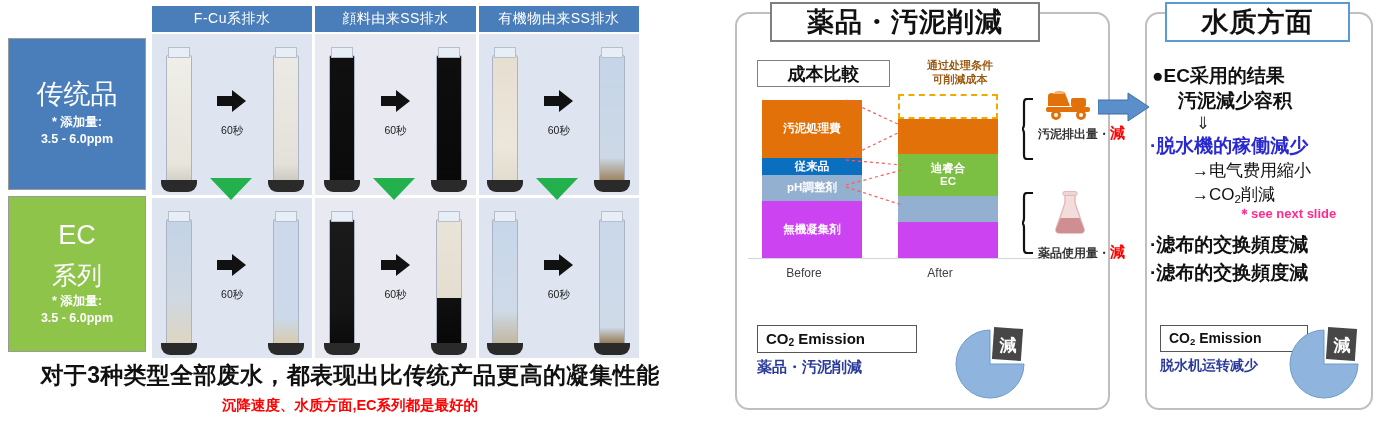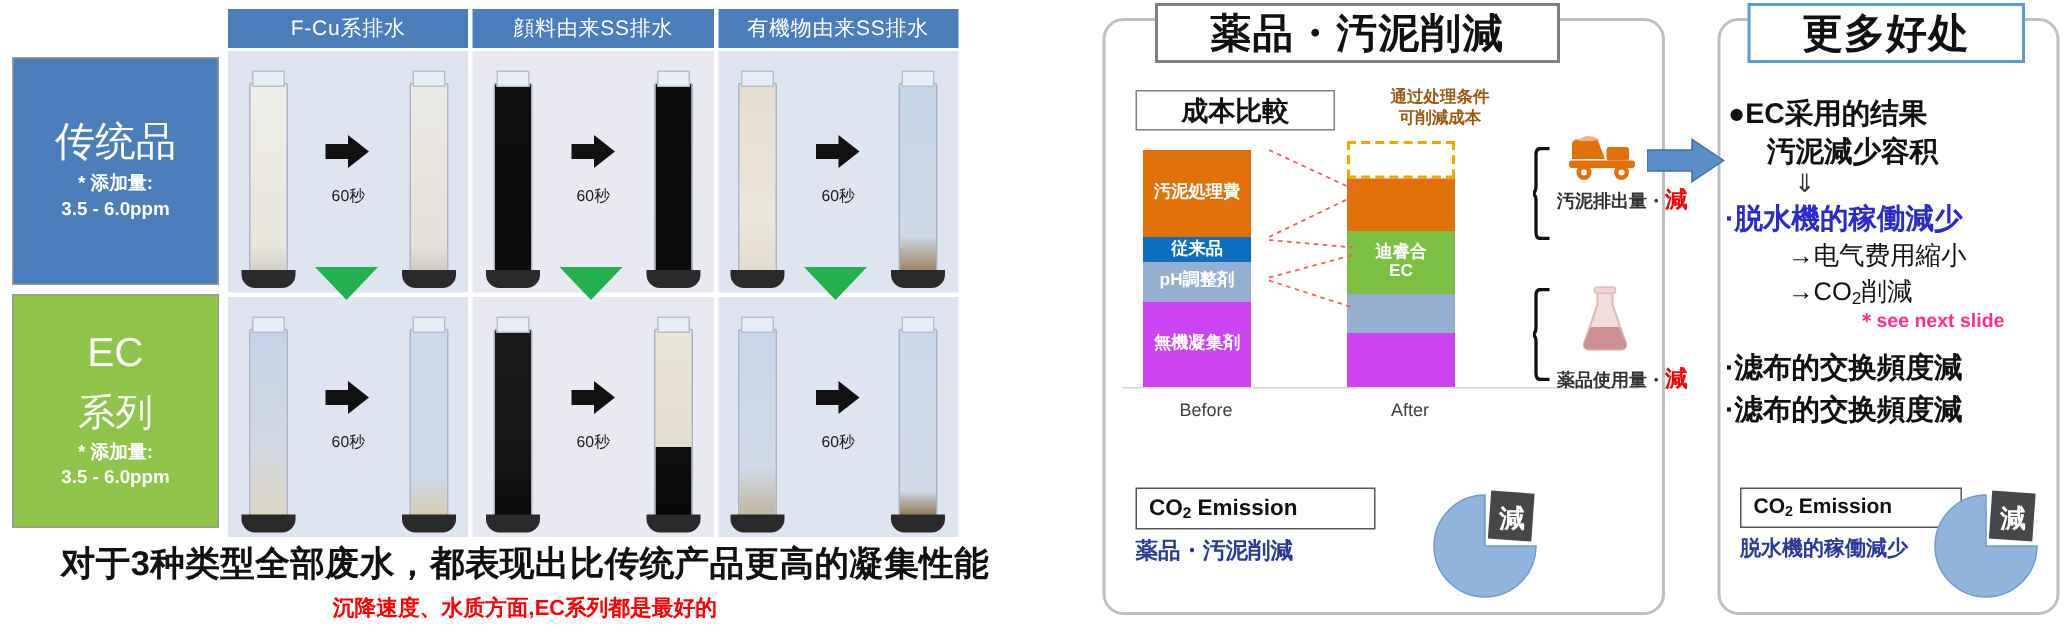--- a/index.html
+++ b/index.html
@@ -79,21 +79,21 @@
     position:absolute;background:#fff;border:1.5px solid #7f7f7f;
     display:flex;align-items:center;justify-content:center;
     font-weight:bold;box-sizing:border-box;
   }
   .costcmp{left:757px;top:60px;width:133px;height:27px;font-size:18px;color:#111;}
 
   .annot{position:absolute;left:900px;top:58px;width:120px;text-align:center;font-size:11px;line-height:1.3;color:#9a5a12;font-weight:bold;}
 
   
   .baseline{position:absolute;left:748px;top:258px;width:345px;height:1px;background:#d5d5d5;}
-  .bar{position:absolute;width:72px;}
+  .bar{position:absolute;width:100px;}
   .barBefore{left:762px;}
   .barAfter{left:898px;}
   .seg{width:100%;box-sizing:border-box;display:flex;align-items:center;justify-content:center;color:#fff;font-size:11.5px;font-weight:bold;line-height:1.15;text-align:center;}
   .seg.dashed{background:#fff;border:2px dashed #f2a900;}
   .axlabel{position:absolute;top:266px;width:84px;text-align:center;font-size:12px;color:#404040;}
   .axBefore{left:762px;}
   .axAfter{left:898px;}
 
   .leader{position:absolute;left:846px;top:95px;width:56px;height:165px;pointer-events:none;}
 
@@ -381,40 +381,40 @@
   </div>
   <div class="co2sub" style="left:757px;top:358px;">薬品・汚泥削減</div>
 
   <svg class="pie" style="left:950px;top:322px;" width="90" height="80" viewBox="0 0 90 80">
     <path d="M40 42 L40 8 A34 34 0 1 0 74 42 L40 42 Z" fill="#8fb4dd" stroke="#6f9bcb" stroke-width="1"></path>
     <path d="M43 6 L72 6 L72 38 L43 38 Z" fill="#474747" transform="rotate(4 57 22)"></path>
     <text x="58" y="29" fill="#ffffff" font-size="17" font-weight="bold" text-anchor="middle" font-family="DejaVu Sans, sans-serif">減</text>
   </svg>
 
   <div class="panelB"></div>
-  <div class="hdrbox hdrB">更多好处</div>
+  <div class="hdrbox hdrB">水质方面</div>
 
   <svg class="bluearrow" viewBox="0 0 52 30">
     <path d="M0 8 H30 V1 L51 15 L30 29 V22 H0 Z" fill="#5b8fc9" stroke="#3f6fa8" stroke-width="1"></path>
   </svg>
 
   <div class="bpt b1">●EC采用的结果</div>
   <div class="bpt b2">汚泥減少容积</div>
   <div class="bpt b3">⇓</div>
   <div class="bpt b4">·脱水機的稼働減少</div>
   <div class="bpt b5">→电气费用縮小</div>
   <div class="bpt b6">→CO<sub>2</sub>削減</div>
   <div class="bpt b7">＊see next slide</div>
   <div class="bpt b8">·滤布的交换頻度減</div>
   <div class="bpt b9">·滤布的交换頻度減</div>
 
   <div class="co2box" style="left:1160px;top:325px;width:148px;height:27px;font-size:14px;">
     <span>CO<sub>2</sub>&nbsp;Emission</span>
   </div>
-  <div class="co2sub" style="left:1160px;top:357px;font-size:14px;">脱水機的稼働減少</div>
+  <div class="co2sub" style="left:1160px;top:357px;font-size:14px;">脱水机运转减少</div>
 
   <svg class="pie" style="left:1286px;top:322px;" width="86" height="80" viewBox="0 0 86 80">
     <path d="M38 42 L38 8 A34 34 0 1 0 72 42 L38 42 Z" fill="#8fb4dd" stroke="#6f9bcb" stroke-width="1"></path>
     <path d="M41 6 L70 6 L70 38 L41 38 Z" fill="#474747" transform="rotate(4 55 22)"></path>
     <text x="56" y="29" fill="#ffffff" font-size="17" font-weight="bold" text-anchor="middle" font-family="DejaVu Sans, sans-serif">減</text>
   </svg>
 
 </div>
 
 </body></html>

